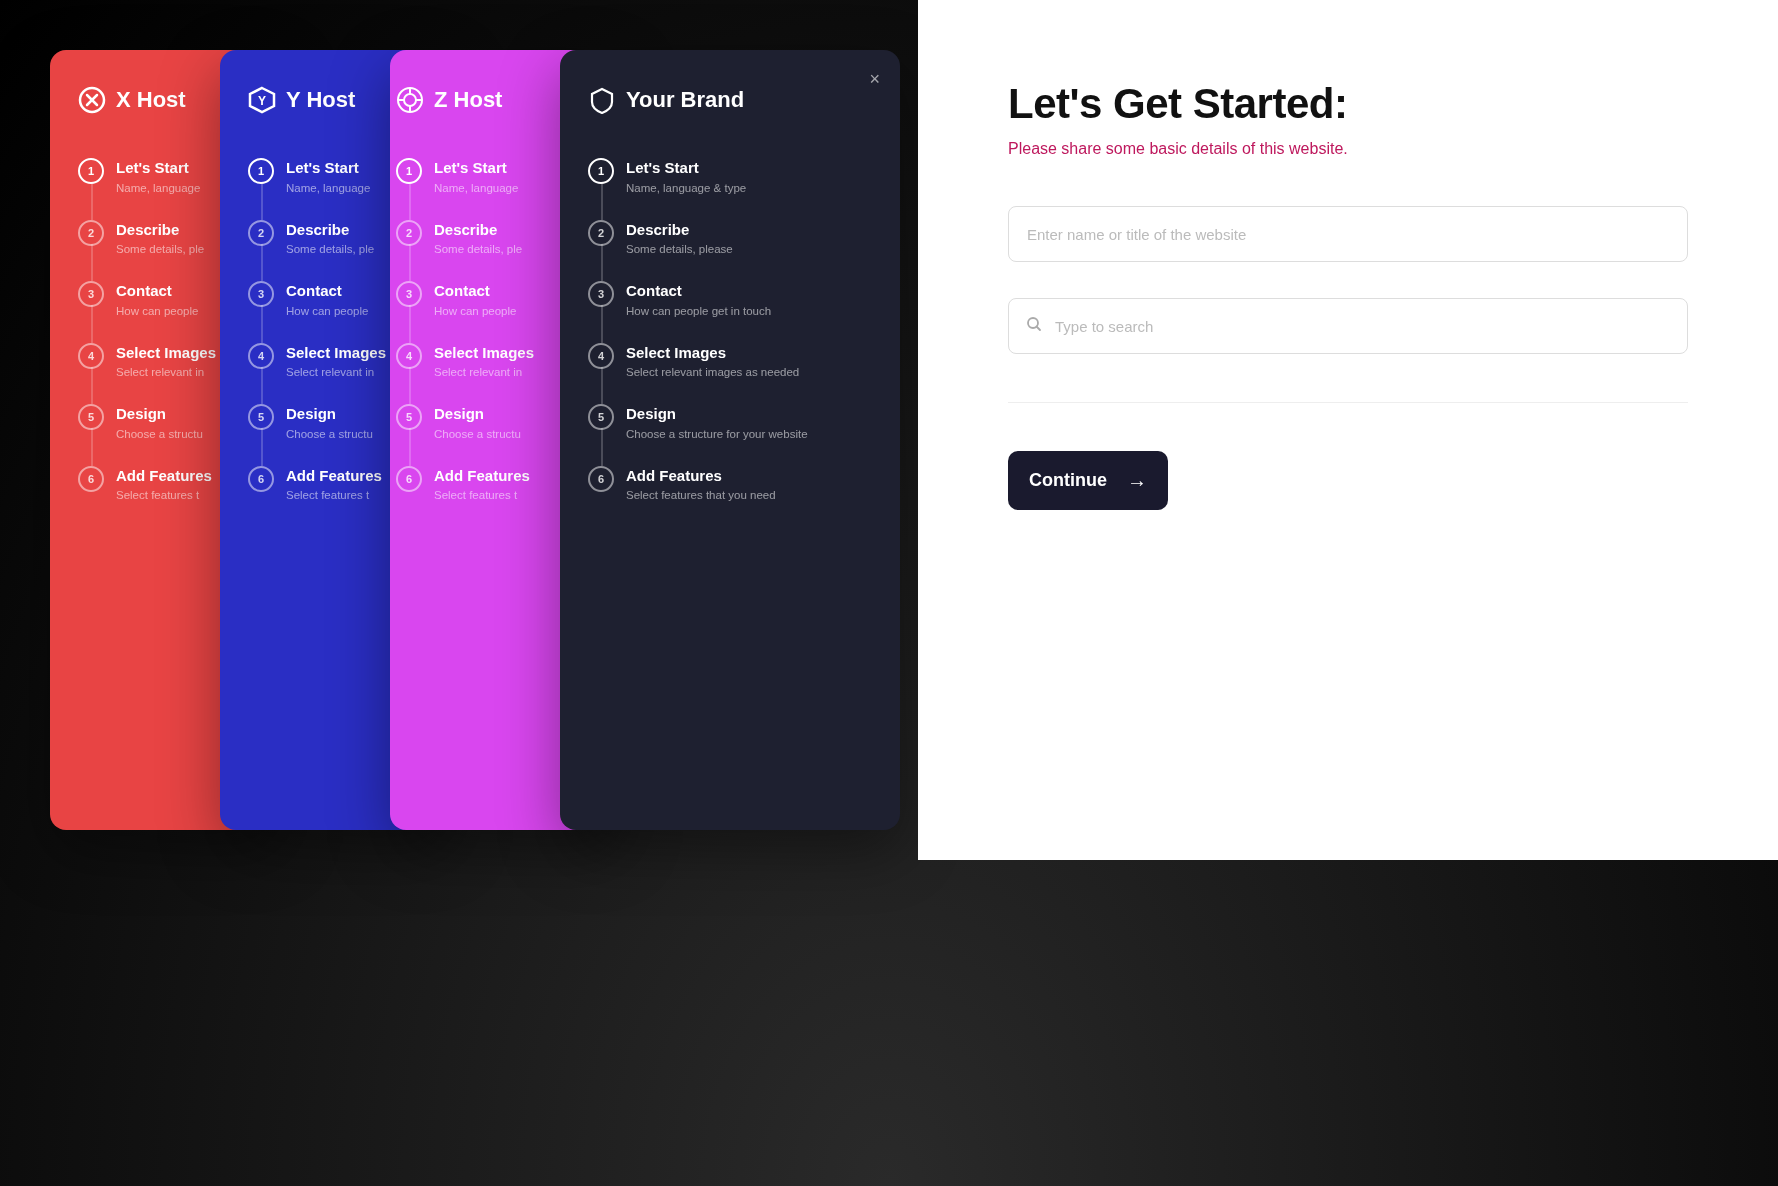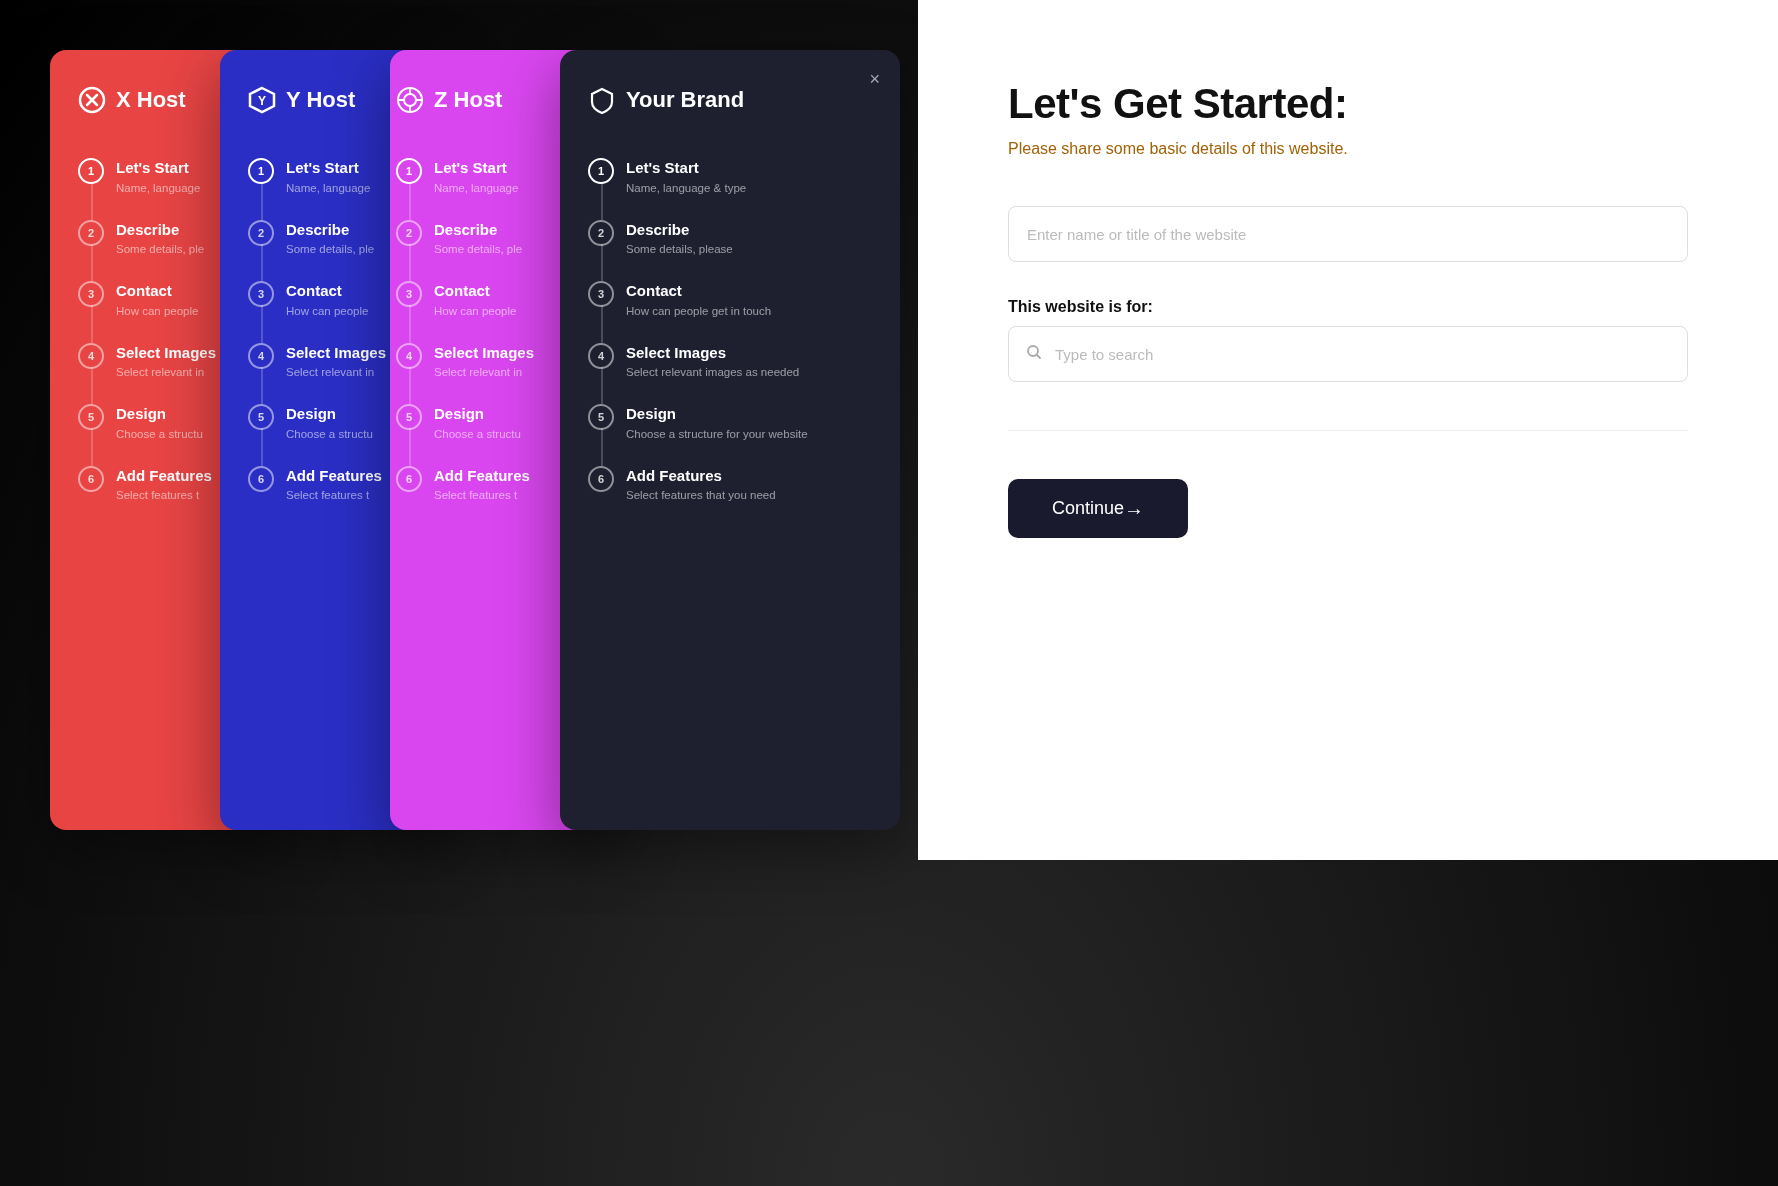--- a/index.html
+++ b/index.html
@@ -199,21 +199,21 @@
     .panel-title {
       font-size: 42px;
       font-weight: 800;
       color: #111;
       margin-bottom: 12px;
       letter-spacing: -0.5px;
     }
 
     .panel-subtitle {
       font-size: 16px;
-      color: #a16207;
+      color: #be185d;
       margin-bottom: 48px;
     }
 
     .field-label {
       font-size: 16px;
       font-weight: 700;
       color: #111;
       margin-bottom: 10px;
     }
 
@@ -267,28 +267,28 @@
     .divider {
       width: 100%;
       height: 1px;
       background: #eee;
       margin-bottom: 48px;
     }
 
     .continue-btn {
       display: inline-flex;
       align-items: center;
-      gap: 0;
+      gap: 20px;
       background: #1a1a2e;
       color: white;
       border: none;
       border-radius: 10px;
-      padding: 18px 44px;
+      padding: 18px 21px;
       font-size: 18px;
-      font-weight: 400;
+      font-weight: 700;
       cursor: pointer;
       font-family: inherit;
       align-self: flex-start;
     }
 
     .continue-btn .arrow {
       font-size: 20px;
     }
 
     
@@ -549,21 +549,20 @@
     </div>
   </div>
 </div>
 
 <div class="right-panel">
   <h1 class="panel-title">Let's Get Started:</h1>
   <p class="panel-subtitle">Please share some basic details of this website.</p>
 
   <input class="text-input" type="text" placeholder="Enter name or title of the website" style="">
 
-  <label class="field-label">This website is for:</label>
   <div class="search-input-wrapper">
     <span class="search-icon-inner">
       <svg width="16" height="16" viewBox="0 0 16 16" fill="none">
         <circle cx="7" cy="7" r="5" stroke="#aaa" stroke-width="1.8"></circle>
         <line x1="10.5" y1="10.5" x2="14" y2="14" stroke="#aaa" stroke-width="1.8" stroke-linecap="round"></line>
       </svg>
     </span>
     <input class="search-input" type="text" placeholder="Type to search" style="">
   </div>
 

